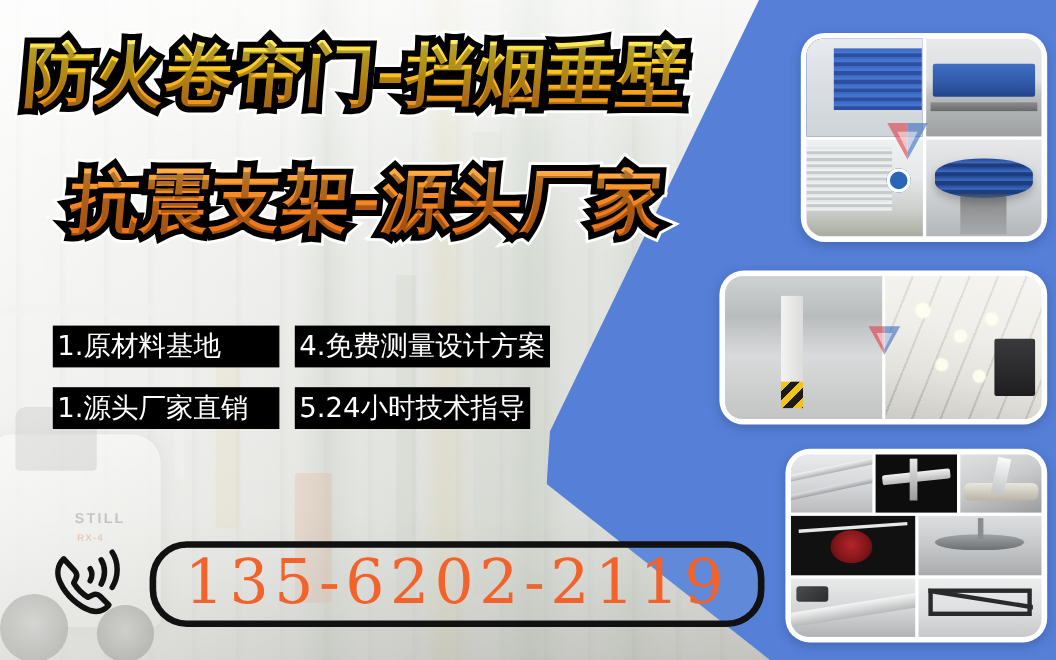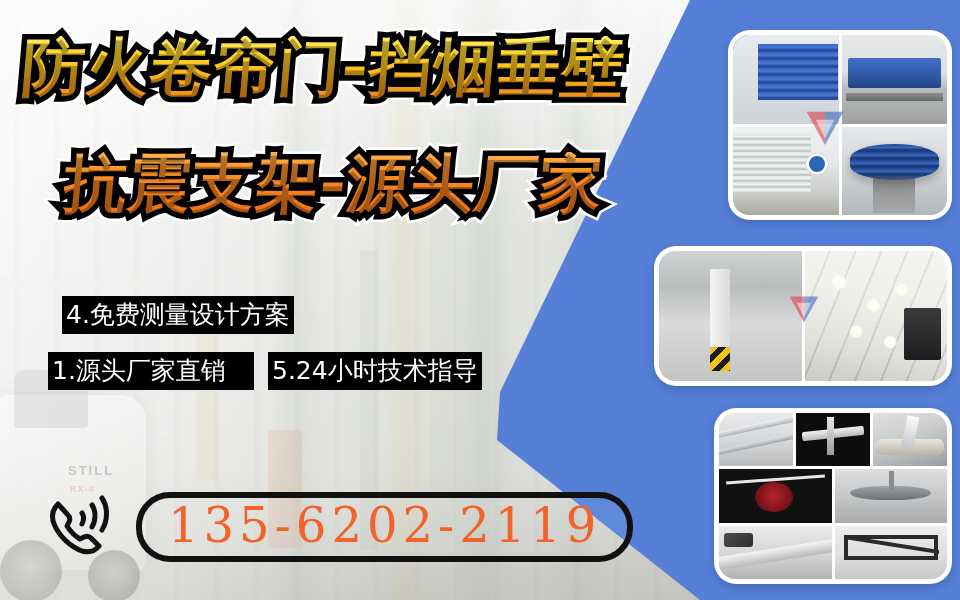--- a/index.html
+++ b/index.html
@@ -254,21 +254,21 @@
   }
   .phone-pill {
     margin-left: 22px;
     border: 6px solid #111;
     border-radius: 34px;
     padding: 2px 26px 5px 26px;
     background: rgba(255,255,255,0.07);
   }
   .phone-number {
     font-family: "DejaVu Serif", "Liberation Serif", serif;
-    font-size: 48px;
+    font-size: 56px;
     font-weight: 400;
     color: #f2622b;
     letter-spacing: 5px;
     line-height: 1.06;
     white-space: nowrap;
     text-align: center;
   }
 
   
   .panel {
@@ -639,20 +639,21 @@
   </div>
 
   <div class="headline" id="headline-2">
     <span class="stroke-w">抗震支架-源头厂家</span>
     <span class="stroke">抗震支架-源头厂家</span>
     <span class="fill">抗震支架-源头厂家</span>
   </div>
 
   <div class="features">
     <div class="feature-row">
+      <span class="feature-cell col-left">1.原材料基地</span>
       <span class="feature-cell col-right">4.免费测量设计方案</span>
     </div>
     <div class="feature-row">
       <span class="feature-cell col-left">1.源头厂家直销</span>
       <span class="feature-cell col-right">5.24小时技术指导</span>
     </div>
   </div>
 
   <div class="phone-block">
     <svg class="phone-icon" viewBox="0 0 70 66">

